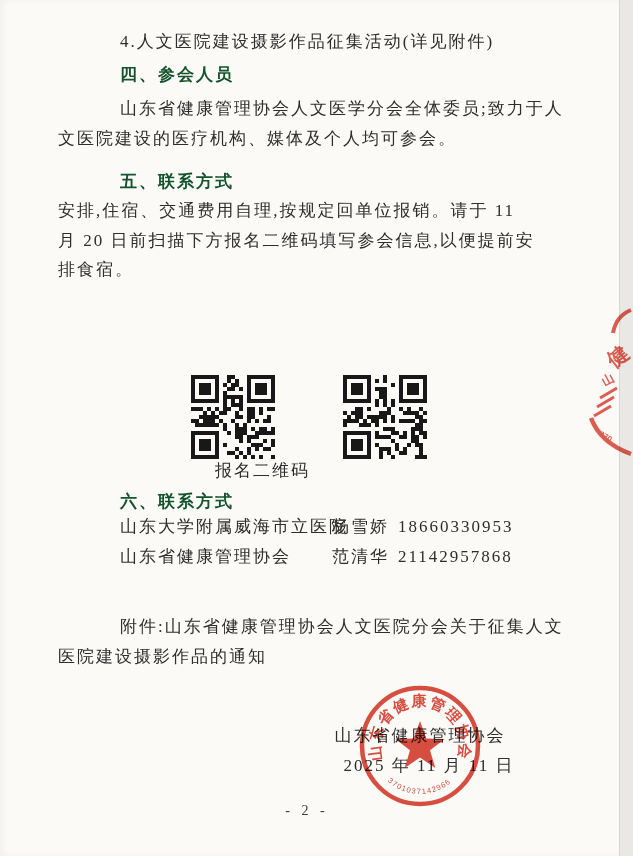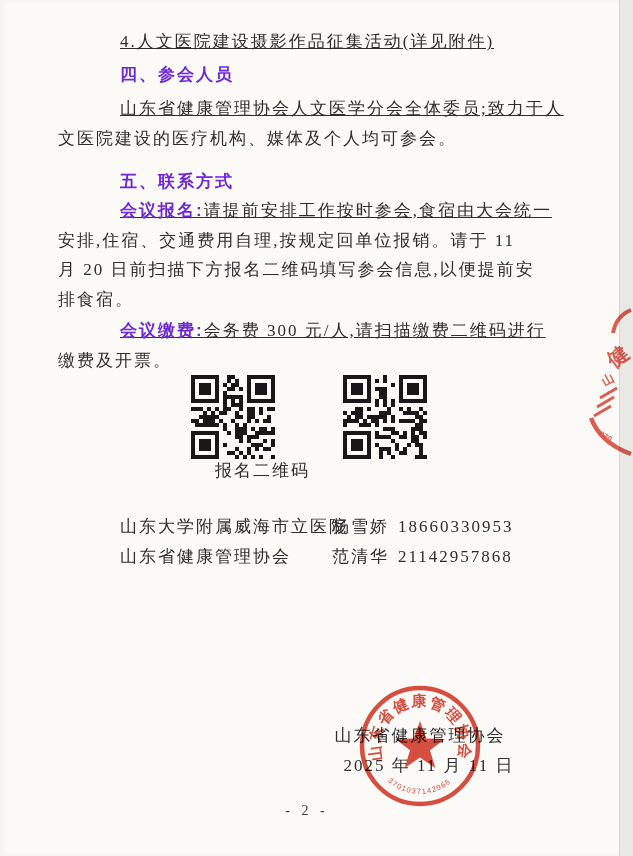--- a/index.html
+++ b/index.html
@@ -12,24 +12,24 @@
   .paper{
     position:absolute;left:0;top:0;width:620px;height:856px;
     background:#fbfaf7;
     box-shadow:inset -1px 0 0 #d8d6d1, inset 3px 0 6px rgba(0,0,0,.045);
   }
   .line,.heading,.caption,.sig-org,.sig-date,.pagenum{
     color:#2e2e2e;font-size:17px;letter-spacing:2px;line-height:29.5px;
     white-space:nowrap;
   }
   .block{position:absolute;left:58px;width:500px;}
-  .ind2{padding-left:62px;text-decoration:underline;}
+  .ind2{padding-left:62px;}
   .heading,.b{
     font-family:"Liberation Sans","DejaVu Sans",sans-serif;
-    font-weight:700;color:#6d28d9;
+    font-weight:700;color:#14532d;
   }
   .heading{position:absolute;left:120px;}
   .qr-box{position:absolute;width:84px;height:84px;}
   .qr-box svg{display:block;}
   .caption{position:absolute;text-align:right;}
   .contacts{
     position:absolute;left:120px;top:512px;
     display:grid;grid-template-columns:212px auto;column-gap:0;
   }
   .contacts .line{line-height:29.5px;}
@@ -71,30 +71,25 @@
   <div class="heading" style="top:60px">四、参会人员</div>
 
   <div class="block" style="top:94px">
     <div class="line ind2">山东省健康管理协会人文医学分会全体委员;致力于人</div>
     <div class="line">文医院建设的医疗机构、媒体及个人均可参会。</div>
   </div>
 
   <div class="heading" style="top:167px">五、联系方式</div>
 
   <div class="block" style="top:196px">
-    <div class="line ind2"><span class="b">会议报名:</span><span>请提前安排工作按时参会,食宿由大会统一</span></div>
     <div class="line">安排,住宿、交通费用自理,按规定回单位报销。请于 11</div>
     <div class="line">月 20 日前扫描下方报名二维码填写参会信息,以便提前安</div>
     <div class="line">排食宿。</div>
   </div>
 
-  <div class="block" style="top:316px">
-    <div class="line ind2"><span class="b">会议缴费:</span><span>会务费 300 元/人,请扫描缴费二维码进行</span></div>
-    <div class="line">缴费及开票。</div>
-  </div>
 
   <div class="qr-box" style="left:191px;top:375px">
     <svg id="qr-left" width="84" height="84" shape-rendering="crispEdges">
         <rect x="0" y="0" width="4" height="4" fill="#181818"></rect>
         <rect x="4" y="0" width="4" height="4" fill="#181818"></rect>
         <rect x="8" y="0" width="4" height="4" fill="#181818"></rect>
         <rect x="12" y="0" width="4" height="4" fill="#181818"></rect>
         <rect x="16" y="0" width="4" height="4" fill="#181818"></rect>
         <rect x="20" y="0" width="4" height="4" fill="#181818"></rect>
         <rect x="24" y="0" width="4" height="4" fill="#181818"></rect>
@@ -524,28 +519,33 @@
         <rect x="24" y="80" width="4" height="4" fill="#181818"></rect>
         <rect x="36" y="80" width="4" height="4" fill="#181818"></rect>
         <rect x="48" y="80" width="4" height="4" fill="#181818"></rect>
         <rect x="72" y="80" width="4" height="4" fill="#181818"></rect>
         <rect x="76" y="80" width="4" height="4" fill="#181818"></rect>
         <rect x="80" y="80" width="4" height="4" fill="#181818"></rect>
       </svg>
   </div>
   <div class="caption" style="left:160px;top:456px;width:150px">报名二维码</div>
 
+  <div class="heading" style="top:487px">六、联系方式</div>
 
   <div class="contacts">
     <div class="line c-org">山东大学附属威海市立医院</div>
     <div class="line c-info"><span>杨雪娇</span><span>18660330953</span></div>
     <div class="line c-org">山东省健康管理协会</div>
     <div class="line c-info"><span>范清华</span><span>21142957868</span></div>
   </div>
 
+  <div class="block" style="top:612px">
+    <div class="line ind2">附件:山东省健康管理协会人文医院分会关于征集人文</div>
+    <div class="line">医院建设摄影作品的通知</div>
+  </div>
 
   <div class="sig">
     <div class="sig-org">山东省健康管理协会</div>
     <div class="sig-date">2025 年 11 月 11 日</div>
   </div>
 
   <div class="pagenum">- 2 -</div>
 
   <svg class="seal" width="132" height="132" viewBox="0 0 132 132">
     <defs>

